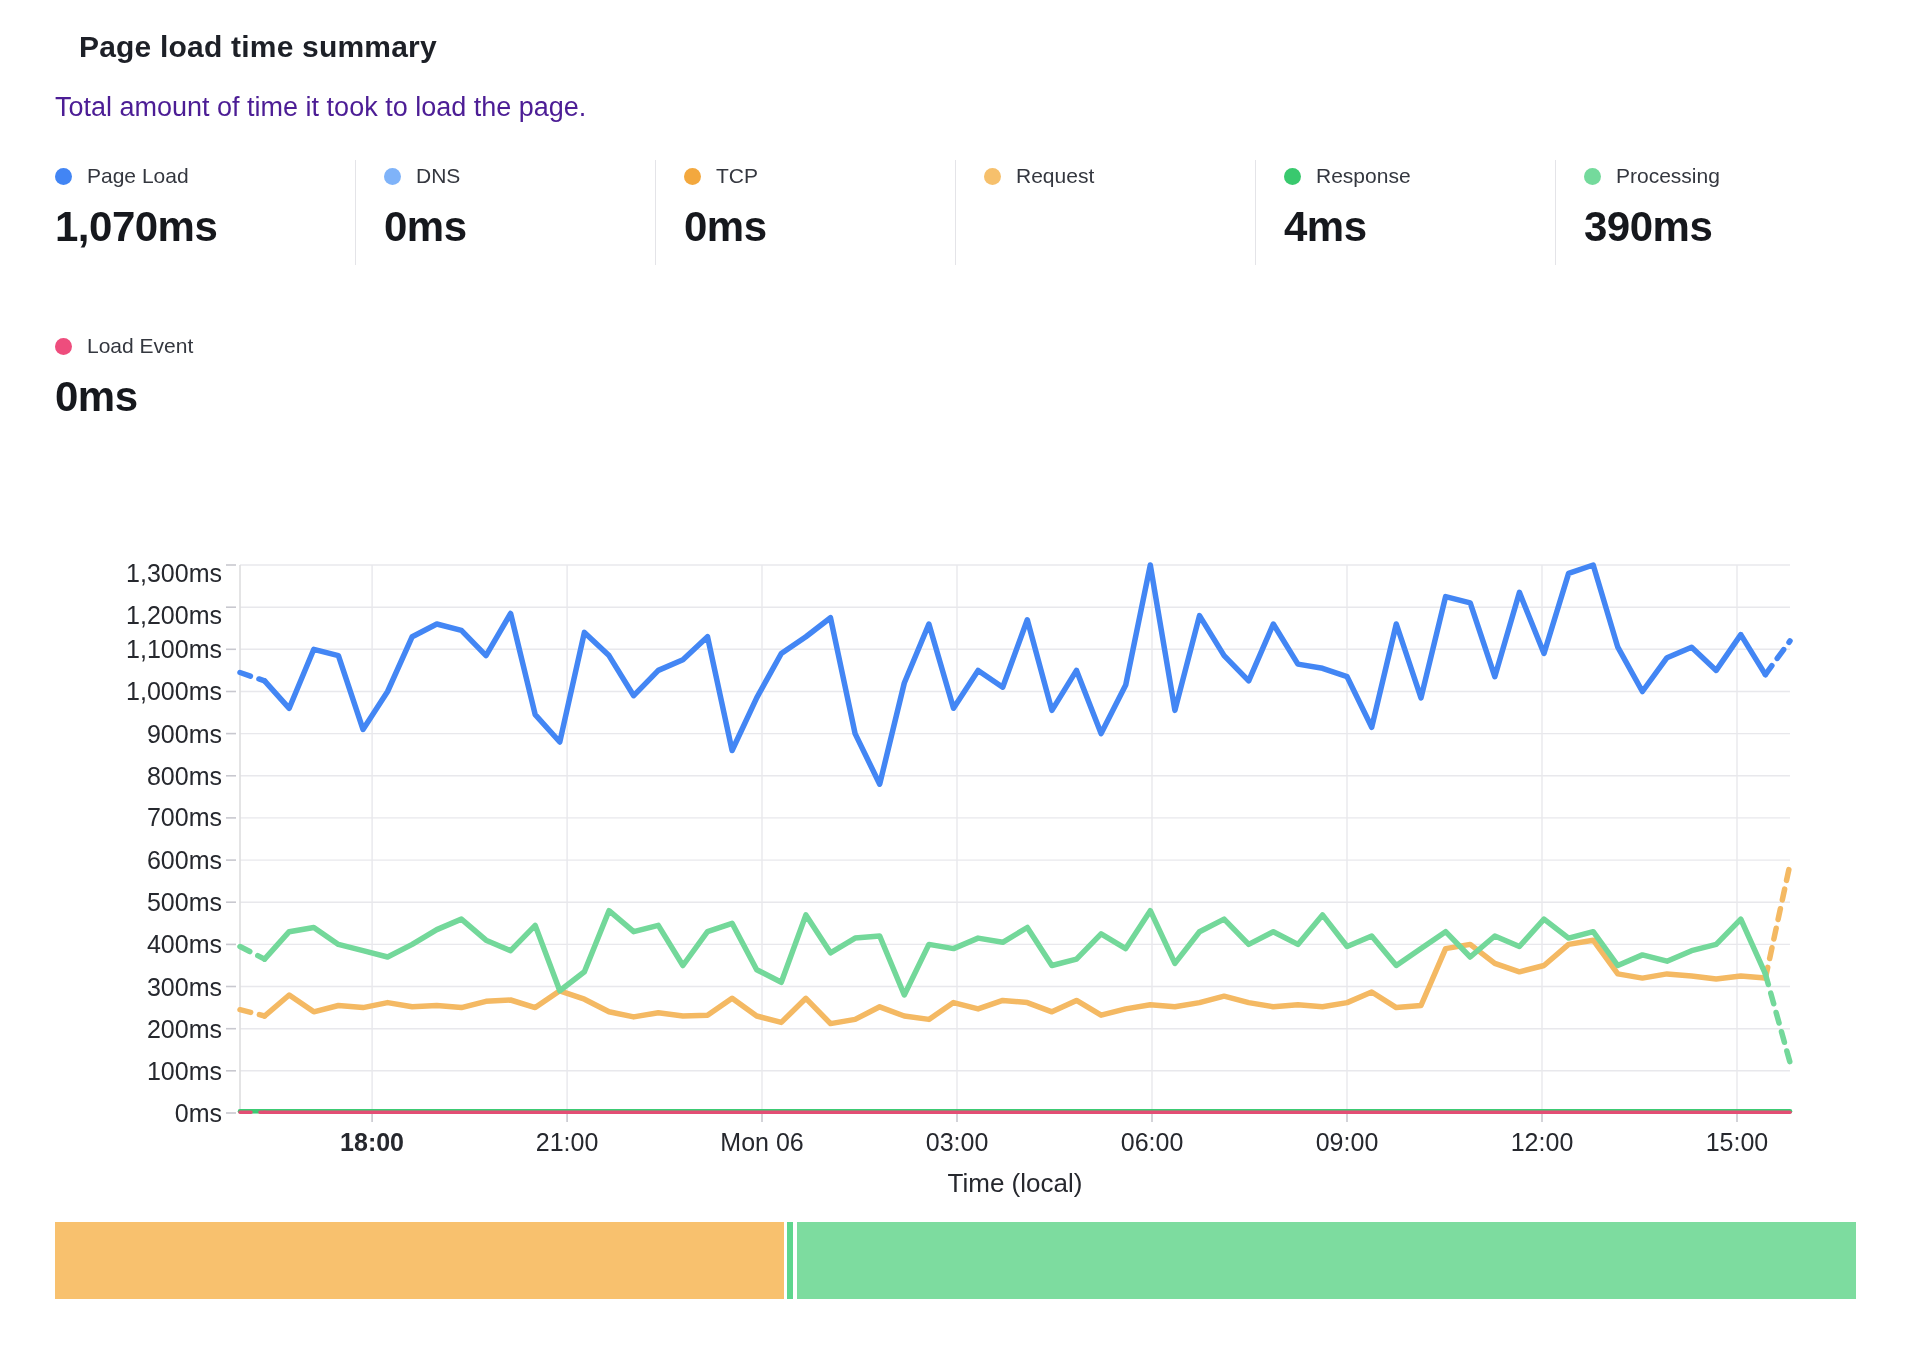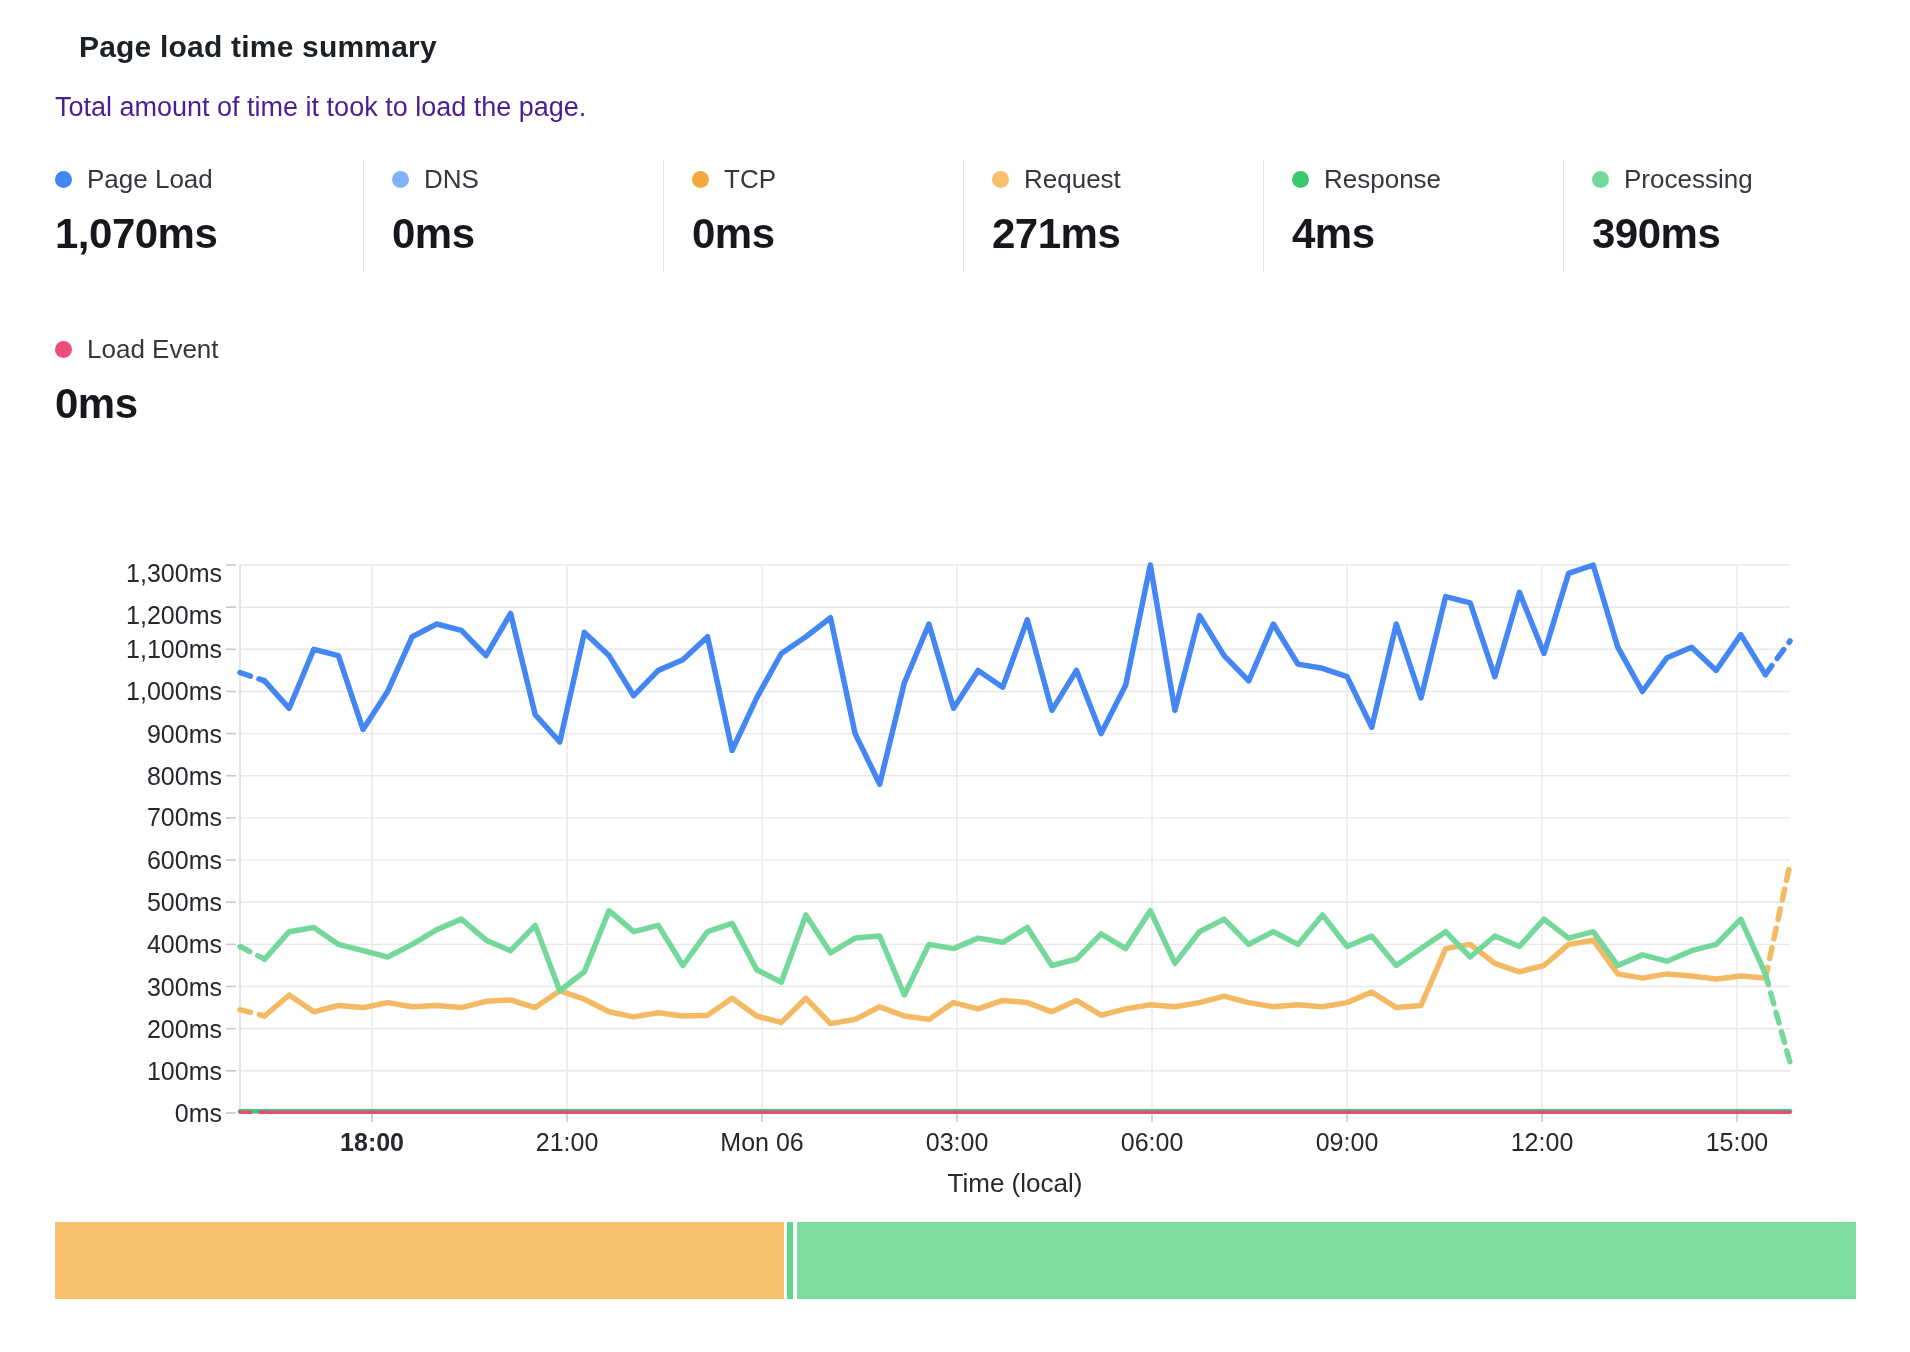--- a/index.html
+++ b/index.html
@@ -8,24 +8,24 @@
     font-family:"Liberation Sans","DejaVu Sans",sans-serif;
     -webkit-font-smoothing:antialiased;
   }
   .title{position:absolute;left:55px;top:30px;font-size:30px;font-weight:700;color:#1d2027;letter-spacing:.2px;margin-left:24px;}
   .subtitle{position:absolute;left:55px;top:92px;font-size:27px;font-weight:400;color:#4c1d95;}
   .legend-grid{
     position:absolute;left:55px;top:160px;width:1800px;
     display:grid;grid-template-columns:repeat(6,1fr);
   }
   .legend-item{padding:4px 0 14px 0;}
-  .legend-item.bordered{border-left:1px solid #e4e4e8;padding-left:28px;margin-left:8px;}
+  .legend-item.bordered{border-left:1px solid #e4e4e8;padding-left:28px;}
   .legend-head{display:flex;align-items:center;gap:15px;}
   .legend-dot{width:17px;height:17px;border-radius:50%;flex:0 0 auto;}
-  .legend-label{font-size:26px;color:#34373f;}
+  .legend-label{font-size:21px;color:#34373f;}
   .legend-value{margin-top:15px;font-size:42px;font-weight:700;color:#16181d;letter-spacing:-0.5px;}
   .legend-row2{position:absolute;left:55px;top:330px;}
   #ylabels .yl{
     position:absolute;left:40px;width:182px;text-align:right;
     font-size:25px;color:#26282e;line-height:30px;
   }
   .xl{
     position:absolute;top:1128px;transform:translateX(-50%);
     font-size:25px;color:#26282e;white-space:nowrap;
   }
@@ -70,21 +70,20 @@
           <span class="legend-dot" style="background: rgb(243, 168, 62);"></span>
           <span class="legend-label">TCP</span>
         </div>
         <div class="legend-value">0ms</div>
       </div>
       <div class="legend-item bordered">
         <div class="legend-head">
           <span class="legend-dot" style="background: rgb(246, 192, 108);"></span>
           <span class="legend-label">Request</span>
         </div>
-        <div class="legend-value">271ms</div>
       </div>
       <div class="legend-item bordered">
         <div class="legend-head">
           <span class="legend-dot" style="background: rgb(57, 201, 110);"></span>
           <span class="legend-label">Response</span>
         </div>
         <div class="legend-value">4ms</div>
       </div>
       <div class="legend-item bordered">
         <div class="legend-head">

